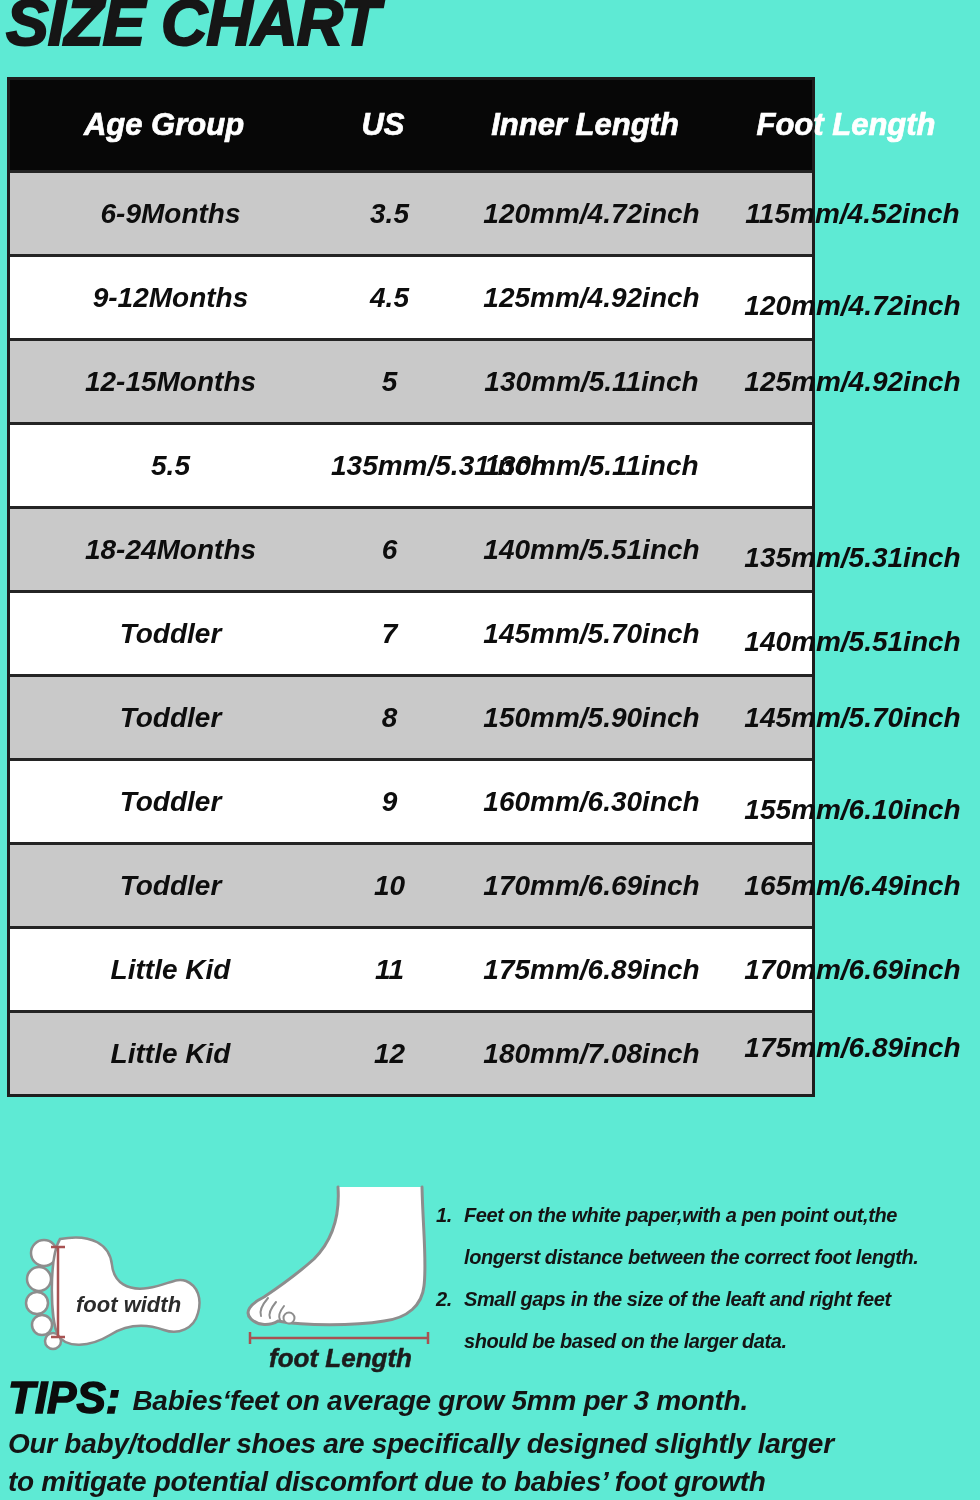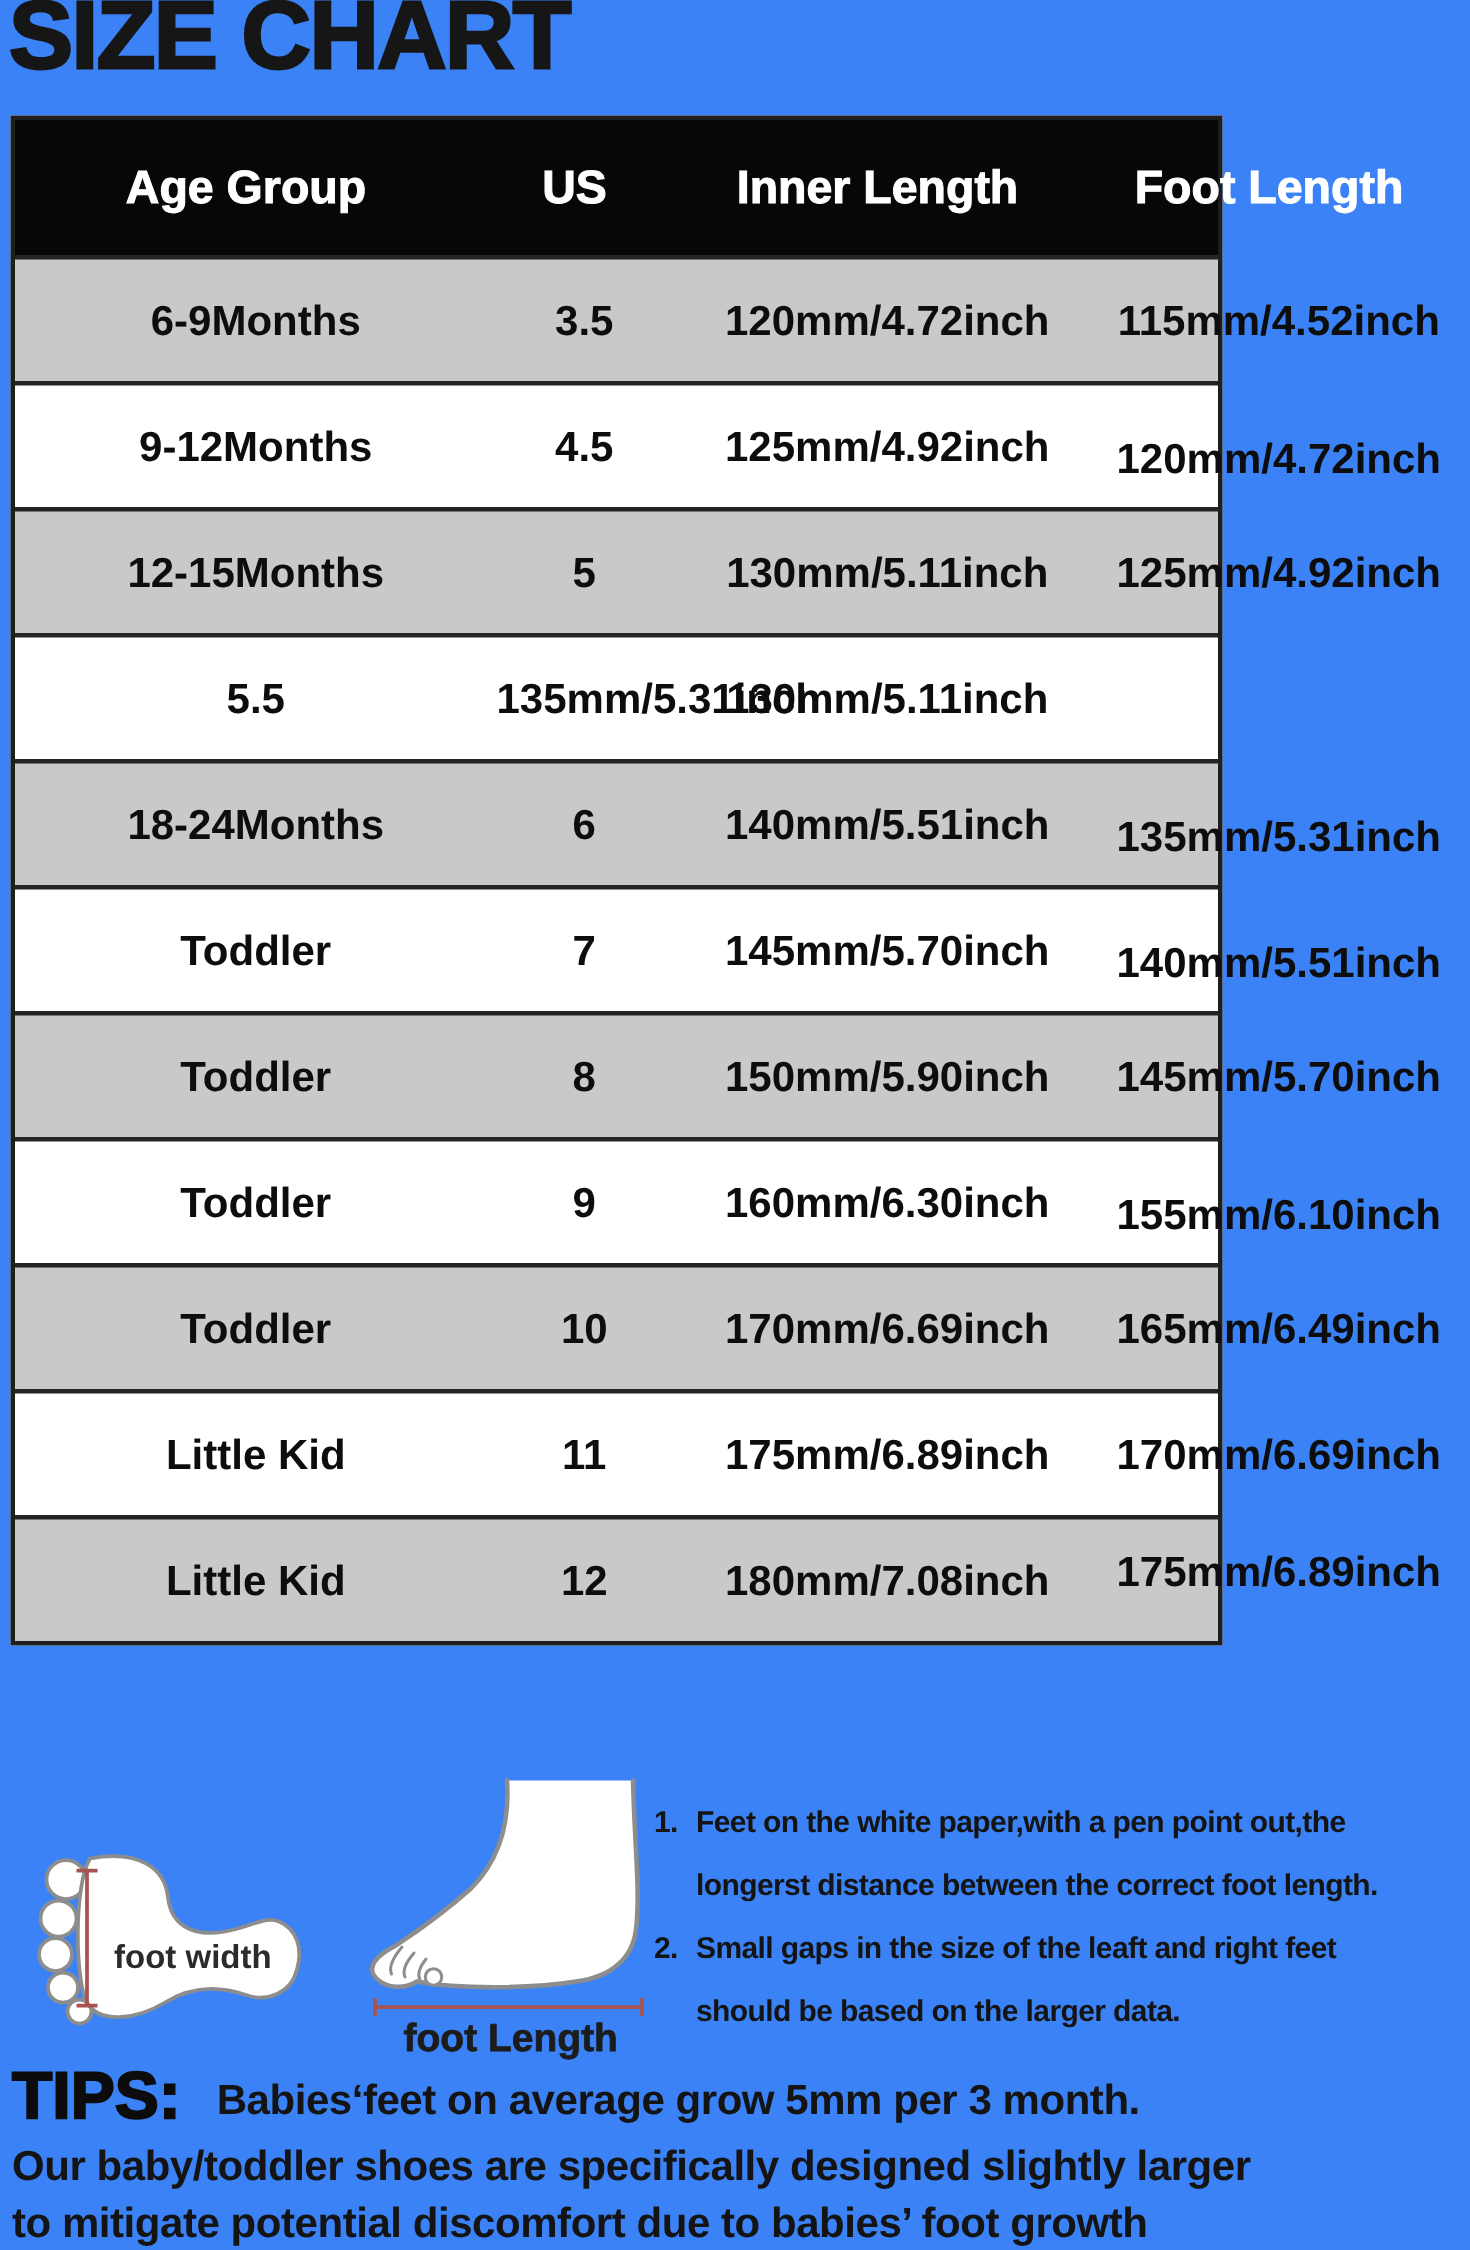--- a/index.html
+++ b/index.html
@@ -1,19 +1,19 @@
 <!DOCTYPE html>
 <html><head>
 <meta charset="utf-8">
 <style>
   * { margin:0; padding:0; box-sizing:border-box; }
   html,body { background:#ffffff; }
   .page {
-    position:relative; width:980px; height:1500px; background:#3b82f6;
-    font-family:"Liberation Sans", sans-serif; color:#111; overflow:hidden;
+    position:relative; width:980px; height:1500px; background:#5eead4;
+    font-family:"Liberation Sans", sans-serif; color:#111; overflow:hidden;font-style:italic;
   }
   .title {
     position:absolute; left:6px; top:-9px;
     font-size:64px; line-height:1; font-weight:bold; letter-spacing:-1px;
     color:#161616; -webkit-text-stroke:2px #161616;
   }
   
   .size-table {
     position:absolute; left:7px; top:77px; width:808px;
     border:3px solid #1e1e1e; background:#fff;
@@ -51,21 +51,21 @@
   .instructions { position:absolute; left:436px; top:1194px; width:540px; }
   .instr { display:flex; font-weight:bold; font-size:20px; letter-spacing:-0.4px; color:#141414; }
   .instr-num { width:28px; flex:none; line-height:42px; }
   .instr-lines { flex:1; }
   .instr-line { display:block; line-height:42px; white-space:nowrap; }
   
   .tips { position:absolute; left:8px; top:1378px; width:968px; }
   .tips-row1 { line-height:40px; white-space:nowrap; }
   .tips-label {
     font-size:44px; font-weight:bold; color:#0c0c0c;
-    -webkit-text-stroke:1.5px #0c0c0c; margin-right:24px; vertical-align:-3px;
+    -webkit-text-stroke:1.5px #0c0c0c; margin-right:12px; vertical-align:-3px;
   }
   .tips-text { font-size:28px; font-weight:bold; letter-spacing:-0.3px; color:#141414;margin-top:37px; }
   .tips-line {
     font-size:28px; font-weight:bold; letter-spacing:-0.3px; color:#141414;
     line-height:38px; white-space:nowrap;
   }
 </style>
 </head>
 <body>
 

